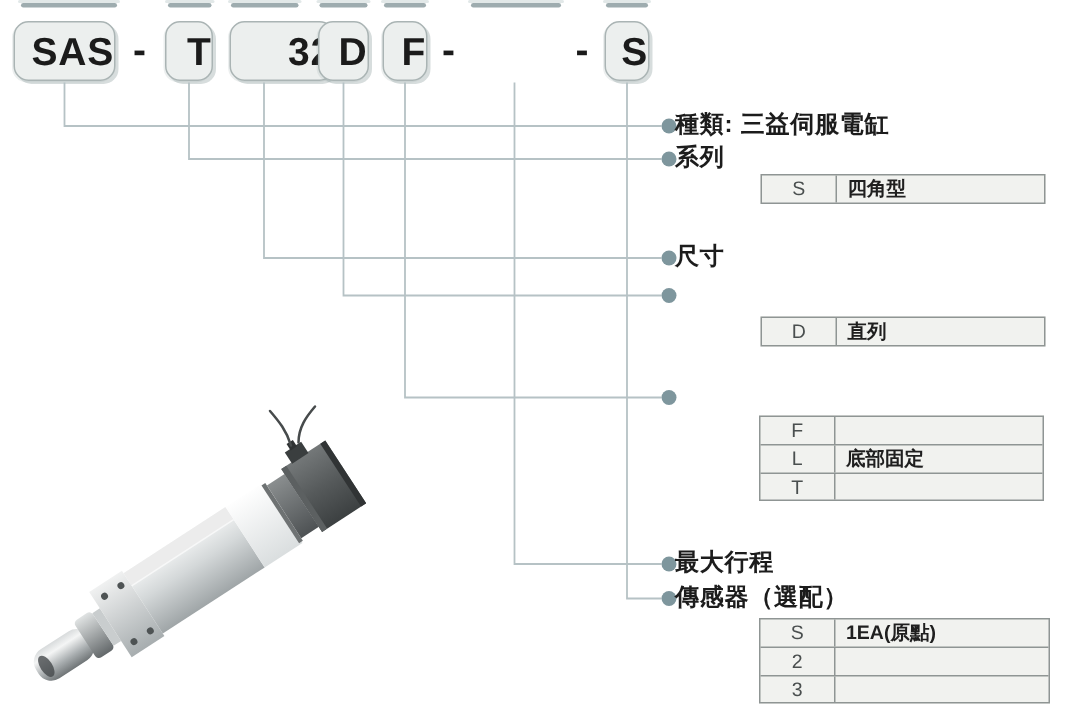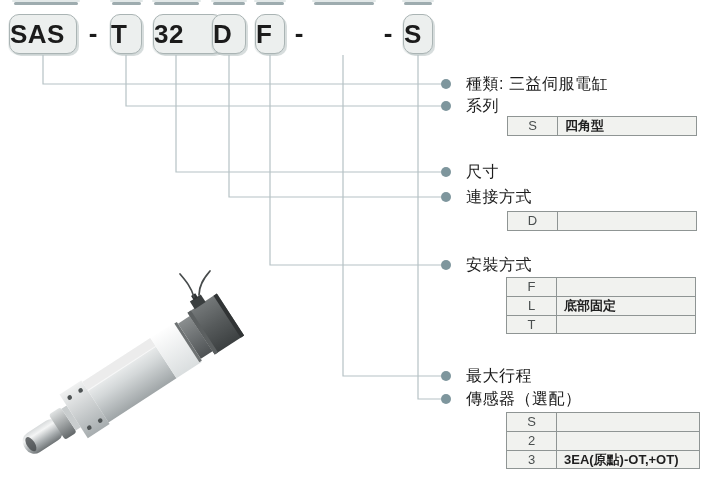--- a/index.html
+++ b/index.html
@@ -8,31 +8,31 @@
     font-family:"Liberation Sans","DejaVu Sans",sans-serif;
   }
   
   .crop{position:absolute;top:2px;height:3px;background:#8e9ea2;border-radius:2px;opacity:.85;}
   .crop:before{content:"";position:absolute;left:-2px;right:-2px;top:-2px;height:2px;background:#dde4e5;border-radius:2px;}
   
   .cbox{
     position:absolute;top:14px;height:40px;box-sizing:border-box;
     background:#ecefee;border:1px solid #aab4b4;border-radius:10px;
     box-shadow:2px 2px 0 rgba(150,166,166,.38),-1px 1px 0 rgba(150,166,166,.18);
-    color:#1b1b1b;font-weight:700;font-size:26px;line-height:38px;text-align:left;
+    color:#1b1b1b;font-weight:700;font-size:26px;line-height:38px;text-align:right;
     letter-spacing:.5px;
   }
   .dash{
     position:absolute;top:14px;height:40px;line-height:38px;text-align:center;
     color:#1b1b1b;font-weight:700;font-size:26px;
   }
   .leads{position:absolute;left:0;top:0;width:712px;height:483px;}
   .lbl{
-    position:absolute;left:466px;height:22px;line-height:22px;
-    font-size:16px;font-weight:400;color:#1c1c1c;white-space:nowrap;letter-spacing:.5px;
+    position:absolute;left:450px;height:22px;line-height:22px;
+    font-size:16px;font-weight:700;color:#1c1c1c;white-space:nowrap;letter-spacing:.5px;
   }
   
   .ltable{
     position:absolute;box-sizing:border-box;background:#f1f2ef;
     border:1px solid #8f9594;
   }
   .lrow{display:flex;height:18.3px;box-sizing:border-box;border-top:1px solid #8f9594;}
   .lrow:first-child{border-top:none;}
   .lcode{
     width:50px;box-sizing:border-box;border-right:1px solid #8f9594;
@@ -84,61 +84,60 @@
       <circle cx="446" cy="197" r="5"></circle>
       <circle cx="446" cy="265" r="5"></circle>
       <circle cx="446" cy="376" r="5"></circle>
       <circle cx="446" cy="399" r="5"></circle>
     </g>
   </svg>
 
   <div class="lbl" style="top:73px">種類: 三益伺服電缸</div>
   <div class="lbl" style="top:95px">系列</div>
   <div class="lbl" style="top:161px">尺寸</div>
-  <div class="lbl" style="top:186px">連接方式</div>
-  <div class="lbl" style="top:254px">安裝方式</div>
   <div class="lbl" style="top:365px">最大行程</div>
   <div class="lbl" style="top:388px">傳感器（選配）</div>
 
   <div class="ltable" style="left:507px;top:116px;width:190px">
     <div class="lrow">
       <div class="lcode">S</div>
       <div class="lval">四角型</div>
     </div>
   </div>
 
   <div class="ltable" style="left:507px;top:211px;width:190px">
     <div class="lrow">
       <div class="lcode">D</div>
+      <div class="lval">直列</div>
     </div>
   </div>
 
   <div class="ltable" style="left:506px;top:277px;width:190px">
     <div class="lrow">
       <div class="lcode">F</div>
     </div>
     <div class="lrow">
       <div class="lcode">L</div>
       <div class="lval">底部固定</div>
     </div>
     <div class="lrow">
       <div class="lcode">T</div>
     </div>
   </div>
 
   <div class="ltable" style="left:506px;top:412px;width:194px">
     <div class="lrow">
       <div class="lcode">S</div>
+      <div class="lval">1EA(原點)</div>
     </div>
     <div class="lrow">
       <div class="lcode">2</div>
     </div>
     <div class="lrow">
       <div class="lcode">3</div>
-      <div class="lval">3EA(原點)-OT,+OT)</div>
     </div>
   </div>
 
   <svg class="product" viewBox="0 0 300 215">
     <defs>
       <linearGradient id="gRod" x1="0" y1="0" x2="0" y2="1">
         <stop offset="0" stop-color="#d8dbdc"></stop>
           <stop offset=".25" stop-color="#f4f5f5"></stop>
         <stop offset=".65" stop-color="#a9aeb0"></stop>
           <stop offset="1" stop-color="#6f7476"></stop>

